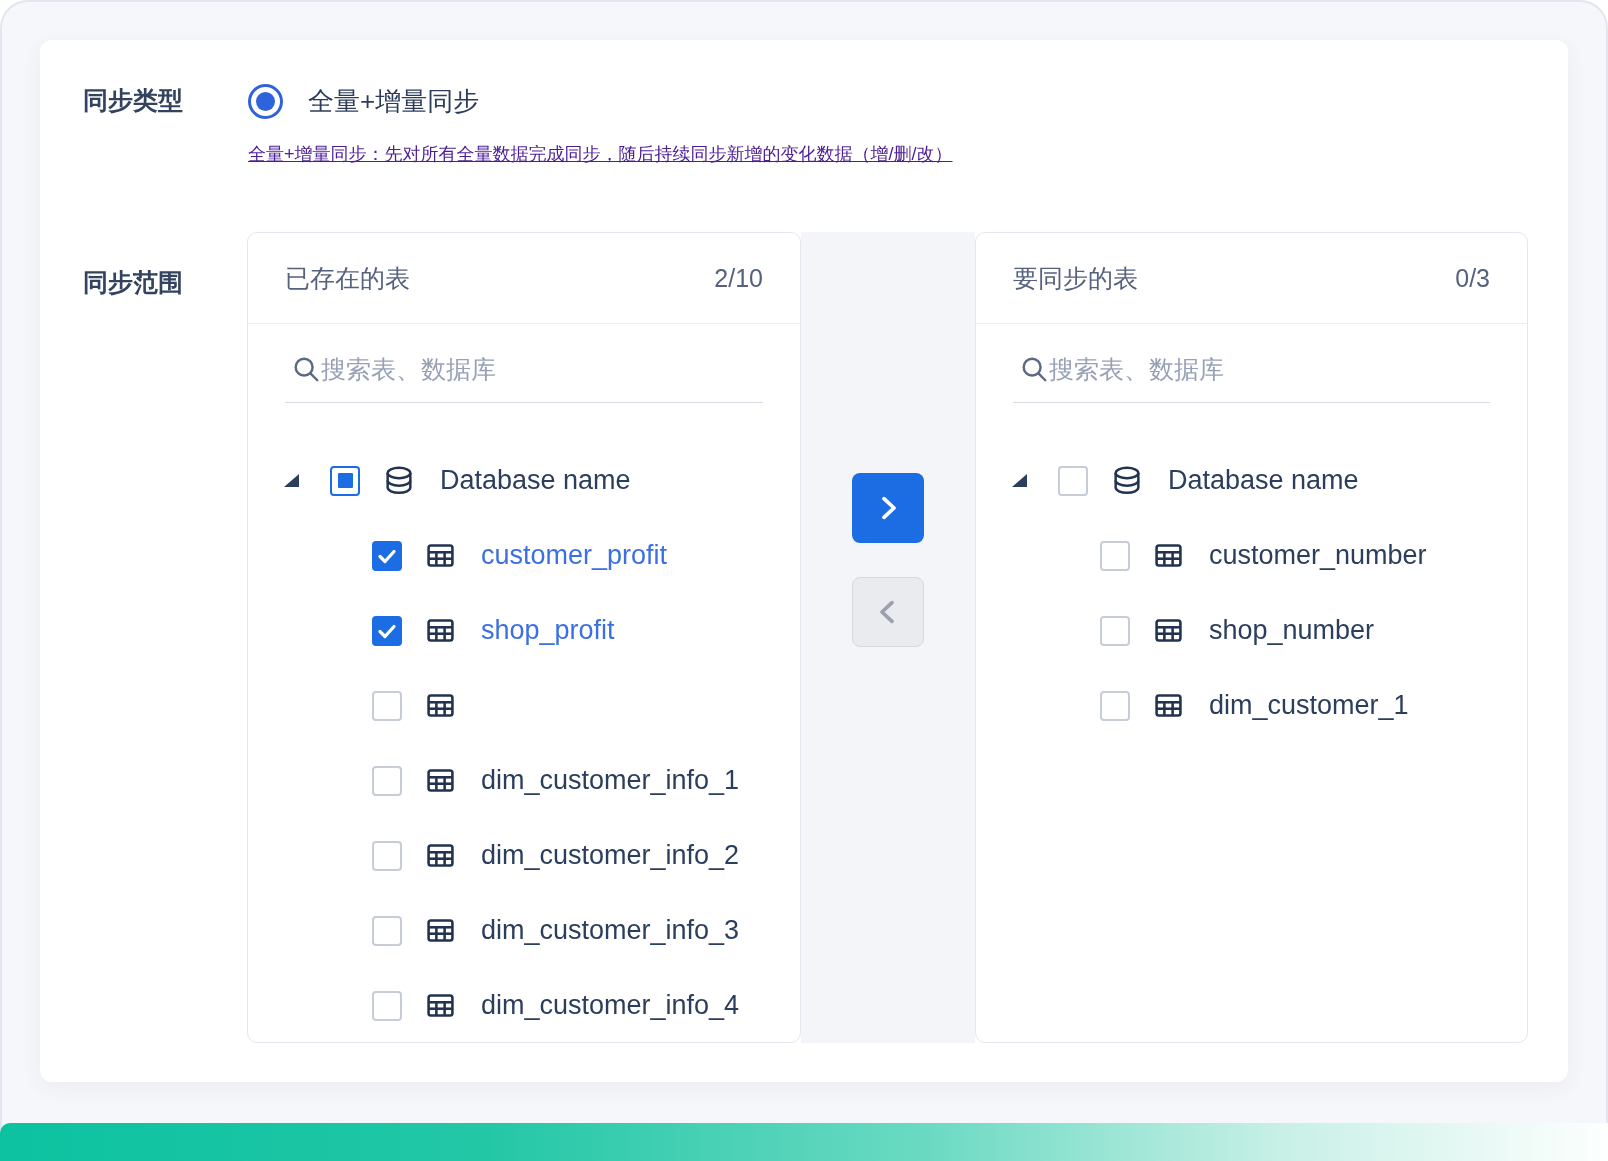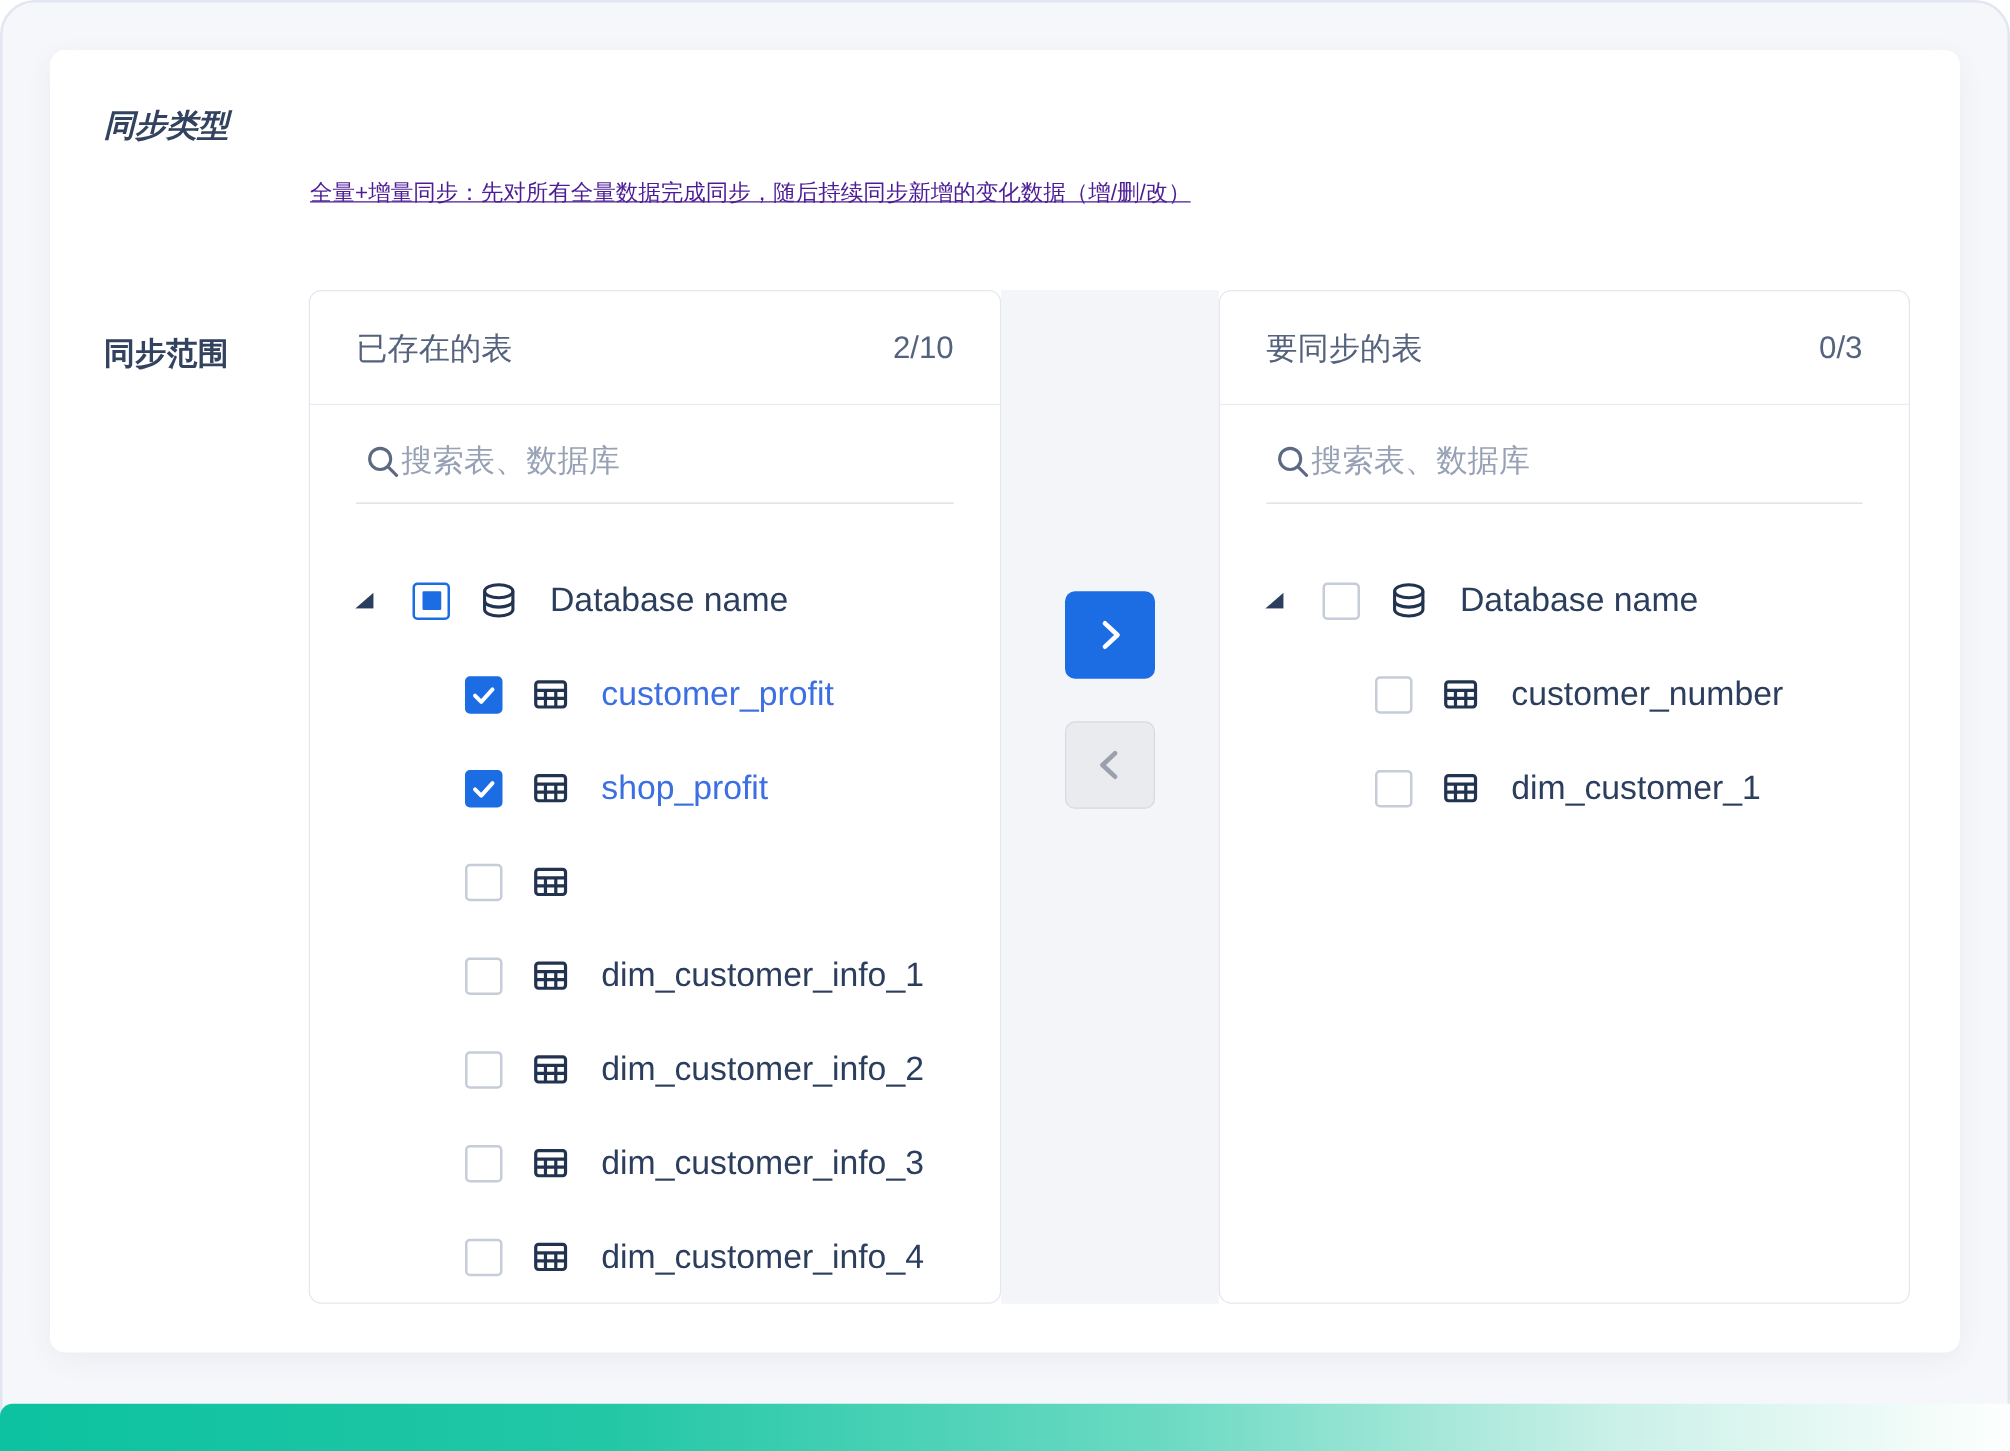--- a/index.html
+++ b/index.html
@@ -17,21 +17,21 @@
   
   .card {
     position:absolute; left:40px; top:40px; width:1528px; height:1042px;
     background:#ffffff; border-radius:12px;
     box-shadow:0 6px 22px rgba(50,70,120,.06);
   }
   .lbl {
     position:absolute; left:43px; font-size:25px; font-weight:600; color:#33425e;
     white-space:nowrap;
   }
-  .lbl-type { top:44px;font-style:italic; }
+  .lbl-type { top:44px; }
   .lbl-scope { top:226px; }
 
   .radio-row {
     position:absolute; left:208px; top:40px; height:42px;
     display:flex; align-items:center;
   }
   .radio {
     width:35px; height:35px; box-sizing:border-box; border-radius:50%;
     border:3.5px solid #2e63dc; background:#fff;
     display:flex; align-items:center; justify-content:center; flex:0 0 auto;
@@ -117,20 +117,26 @@
 </style>
 </head>
 <body>
 
 <div class="frame"></div>
 
 <div class="card">
 
   <div class="lbl lbl-type">同步类型</div>
 
+  <div class="radio-row">
+    <span class="radio">
+        <span class="dot"></span>
+      </span>
+    <span class="radio-label">全量+增量同步</span>
+  </div>
 
   <div class="desc">全量+增量同步：先对所有全量数据完成同步，随后持续同步新增的变化数据（增/删/改）</div>
 
   <div class="lbl lbl-scope">同步范围</div>
 
   <div class="shuttle">
 
     <div class="panel">
       <div class="panel-header">
         <span>已存在的表</span>
@@ -314,20 +320,33 @@
             <span class="cb unchecked"></span>
             <span class="ticon">
               <svg viewBox="0 0 36 36" width="33" height="33" fill="none" stroke="currentColor" stroke-width="2.8">
                 <rect x="5" y="7" width="26" height="22" rx="2.5"></rect>
                 <line x1="5" y1="14.5" x2="31" y2="14.5"></line>
                 <line x1="5" y1="21.5" x2="31" y2="21.5"></line>
                 <line x1="13.5" y1="14.5" x2="13.5" y2="29"></line>
                 <line x1="22.5" y1="14.5" x2="22.5" y2="29"></line>
               </svg>
             </span>
+            <span class="tlabel">shop_number</span>
+          </div>
+          <div class="trow child">
+            <span class="cb unchecked"></span>
+            <span class="ticon">
+              <svg viewBox="0 0 36 36" width="33" height="33" fill="none" stroke="currentColor" stroke-width="2.8">
+                <rect x="5" y="7" width="26" height="22" rx="2.5"></rect>
+                <line x1="5" y1="14.5" x2="31" y2="14.5"></line>
+                <line x1="5" y1="21.5" x2="31" y2="21.5"></line>
+                <line x1="13.5" y1="14.5" x2="13.5" y2="29"></line>
+                <line x1="22.5" y1="14.5" x2="22.5" y2="29"></line>
+              </svg>
+            </span>
             <span class="tlabel">dim_customer_1</span>
           </div>
         </div>
     </div>
 
   </div>
 </div>
 
 <div class="footer-bar"></div>
 

